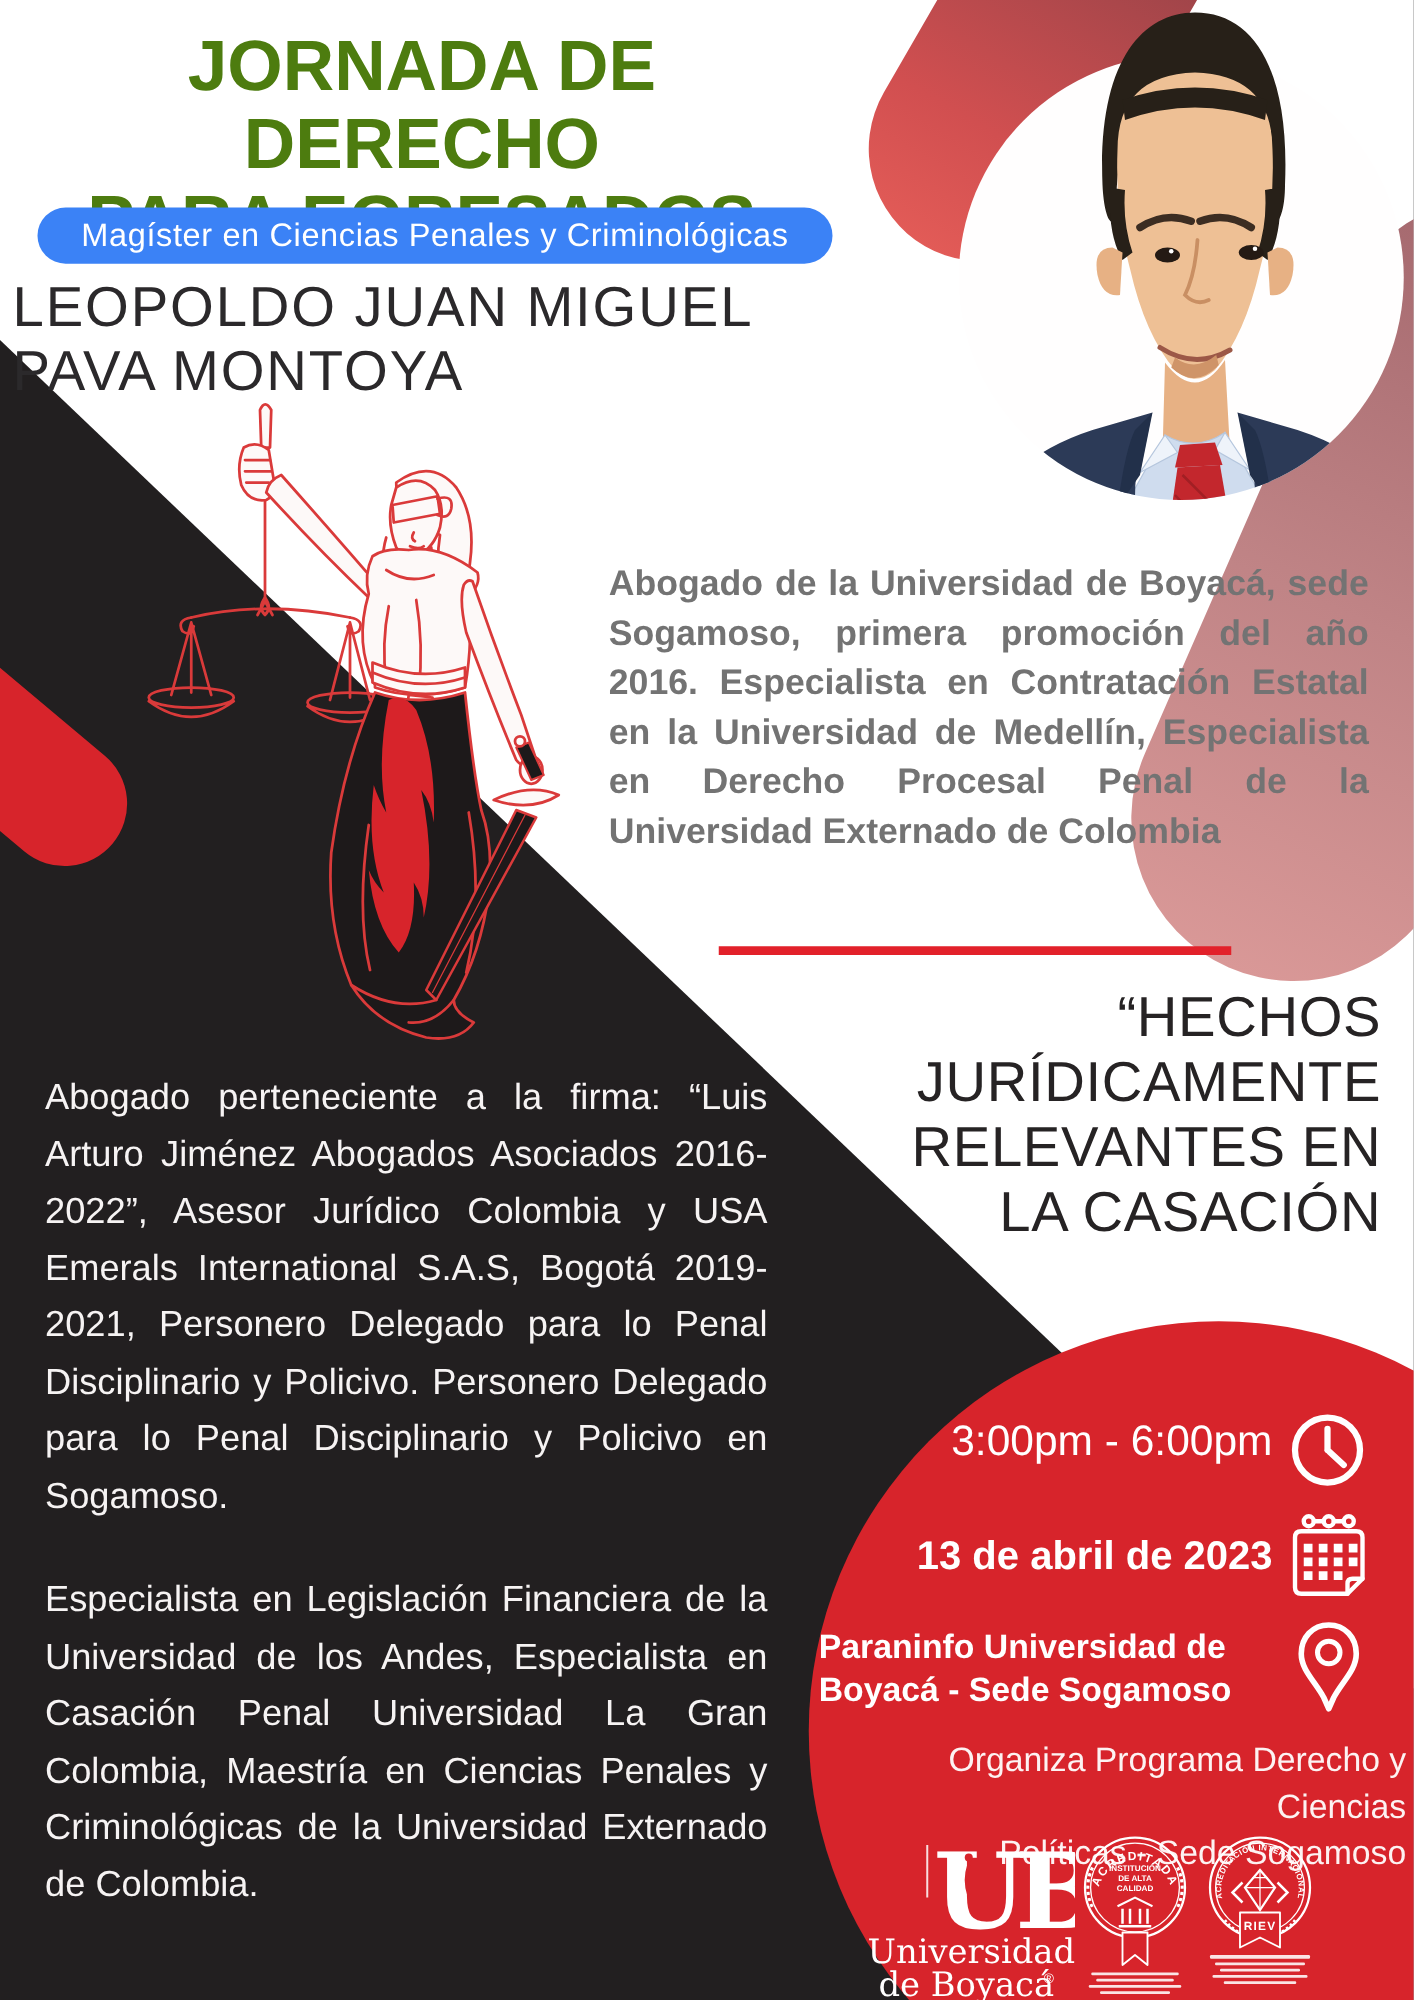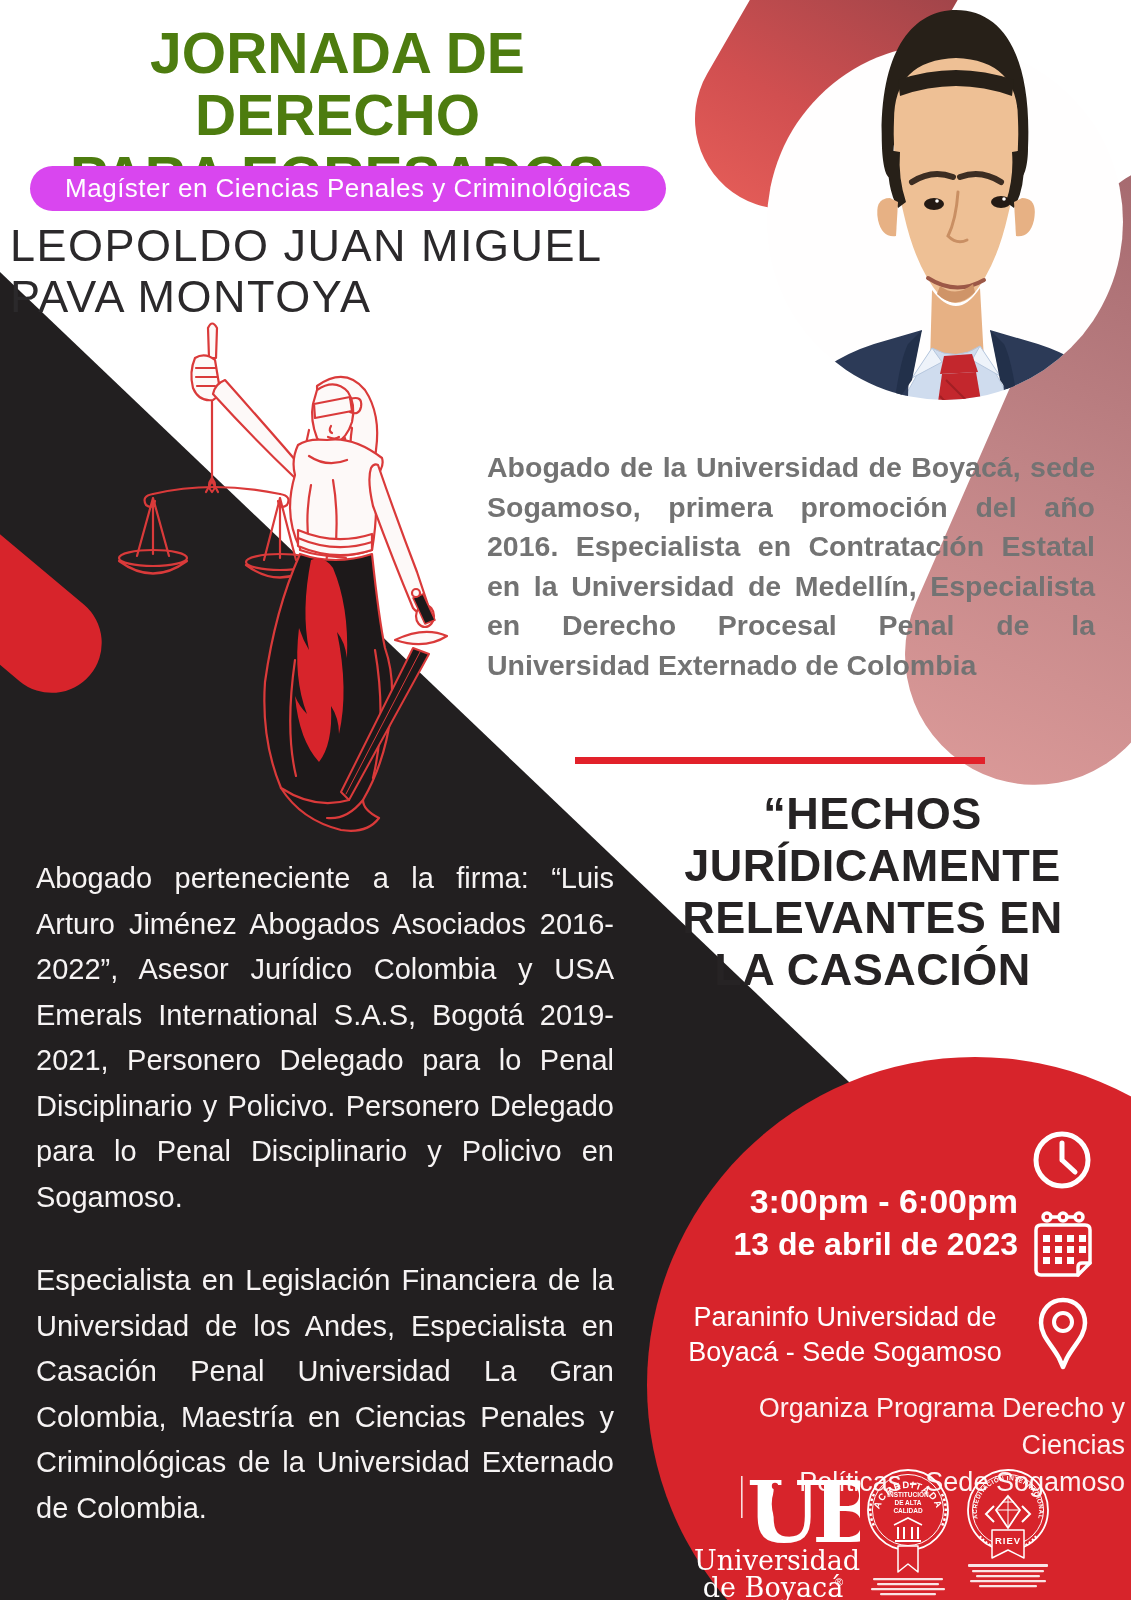--- a/index.html
+++ b/index.html
@@ -14,35 +14,35 @@
       background:linear-gradient(to bottom,#a2666c 0%,#c08486 55%,#d99897 100%);}
   .cap-left-red{left:40px;top:415px;width:100px;height:260px;transform:rotate(-50deg);background:#d7242b;}
   .black-band{left:0;top:0;width:1131px;height:1600px;background:#221f20;
       clip-path:polygon(0 272px,1131px 1351px,1131px 1600px,0 1600px);}
   .photo-circle{left:767px;top:44px;width:356px;height:356px;border-radius:50%;background:#fffefe;}
   .red-circle{left:647px;top:1057px;width:656px;height:656px;border-radius:50%;background:#d7242b;}
   .red-rule{left:575px;top:757px;width:410px;height:7px;background:#e2212a;}
   
   .title{left:10px;top:22px;width:655px;text-align:center;color:#4d7c0f;
          font-weight:800;font-size:57px;line-height:62px;letter-spacing:0px;}
-  .badge{left:30px;top:166px;width:636px;height:45px;background:#d946ef;border-radius:23px;
+  .badge{left:30px;top:166px;width:636px;height:45px;background:#3b82f6;border-radius:23px;
          color:#ffffff;font-size:26px;font-weight:500;display:flex;align-items:center;justify-content:center;letter-spacing:.5px;}
   .name{left:10px;top:220px;width:655px;text-align:left;color:#2b292b;
         font-weight:400;font-size:45px;line-height:51px;letter-spacing:1.5px;}
   .bio-right{left:487px;top:448px;width:608px;color:#737373;font-weight:700;font-size:28.5px;
              line-height:39.5px;text-align:justify;text-align-last:left;}
-  .talk-title{left:640px;top:788px;width:465px;text-align:center;color:#262324;
-              font-weight:700;font-size:45px;line-height:52px;letter-spacing:.5px;}
+  .talk-title{left:640px;top:788px;width:465px;text-align:right;color:#262324;
+              font-weight:400;font-size:45px;line-height:52px;letter-spacing:.5px;}
   .bio-left{left:36px;width:578px;color:#f6f3f3;font-size:29px;line-height:45.5px;
             text-align:justify;text-align-last:left;font-weight:400;}
   .bio-left.p1{top:856px;}
   .bio-left.p2{top:1258px;}
-  .ev-time{left:648px;top:1134px;width:370px;text-align:right;color:#fff;font-weight:700;font-size:34px;margin-top:48px;}
+  .ev-time{left:648px;top:1134px;width:370px;text-align:right;color:#fff;font-weight:400;font-size:34px;}
   .ev-date{left:648px;top:1226px;width:370px;text-align:right;color:#fff;font-weight:700;font-size:32px;}
-  .ev-venue{left:655px;top:1300px;width:380px;text-align:center;color:#fff;font-weight:400;font-size:27px;line-height:35px;}
+  .ev-venue{left:655px;top:1300px;width:380px;text-align:left;color:#fff;font-weight:700;font-size:27px;line-height:35px;}
   .ev-org{left:650px;top:1390px;width:475px;text-align:right;color:#fdf2f2;font-weight:400;font-size:27px;line-height:37px;}
   svg{display:block;}
   .fineprint rect{fill:rgba(255,255,255,.88);}
 </style>
 </head>
 <body>
 
 <div class="page">
 
   <div class="abs capsule cap-top-right"></div>

